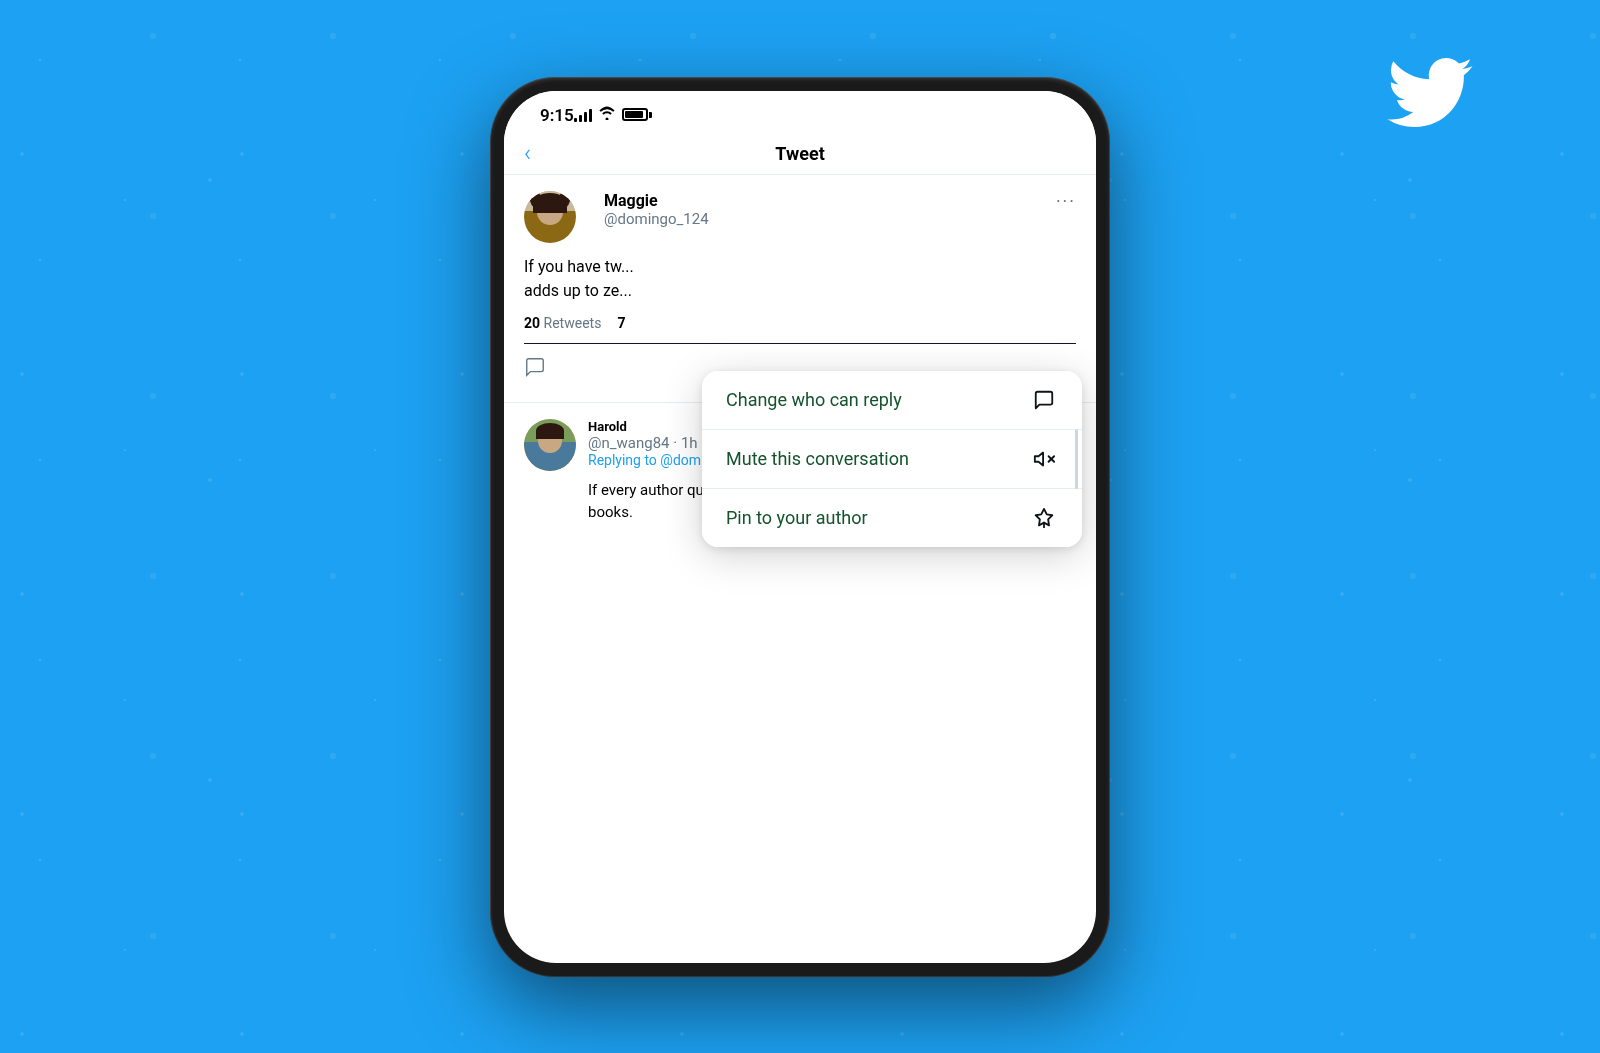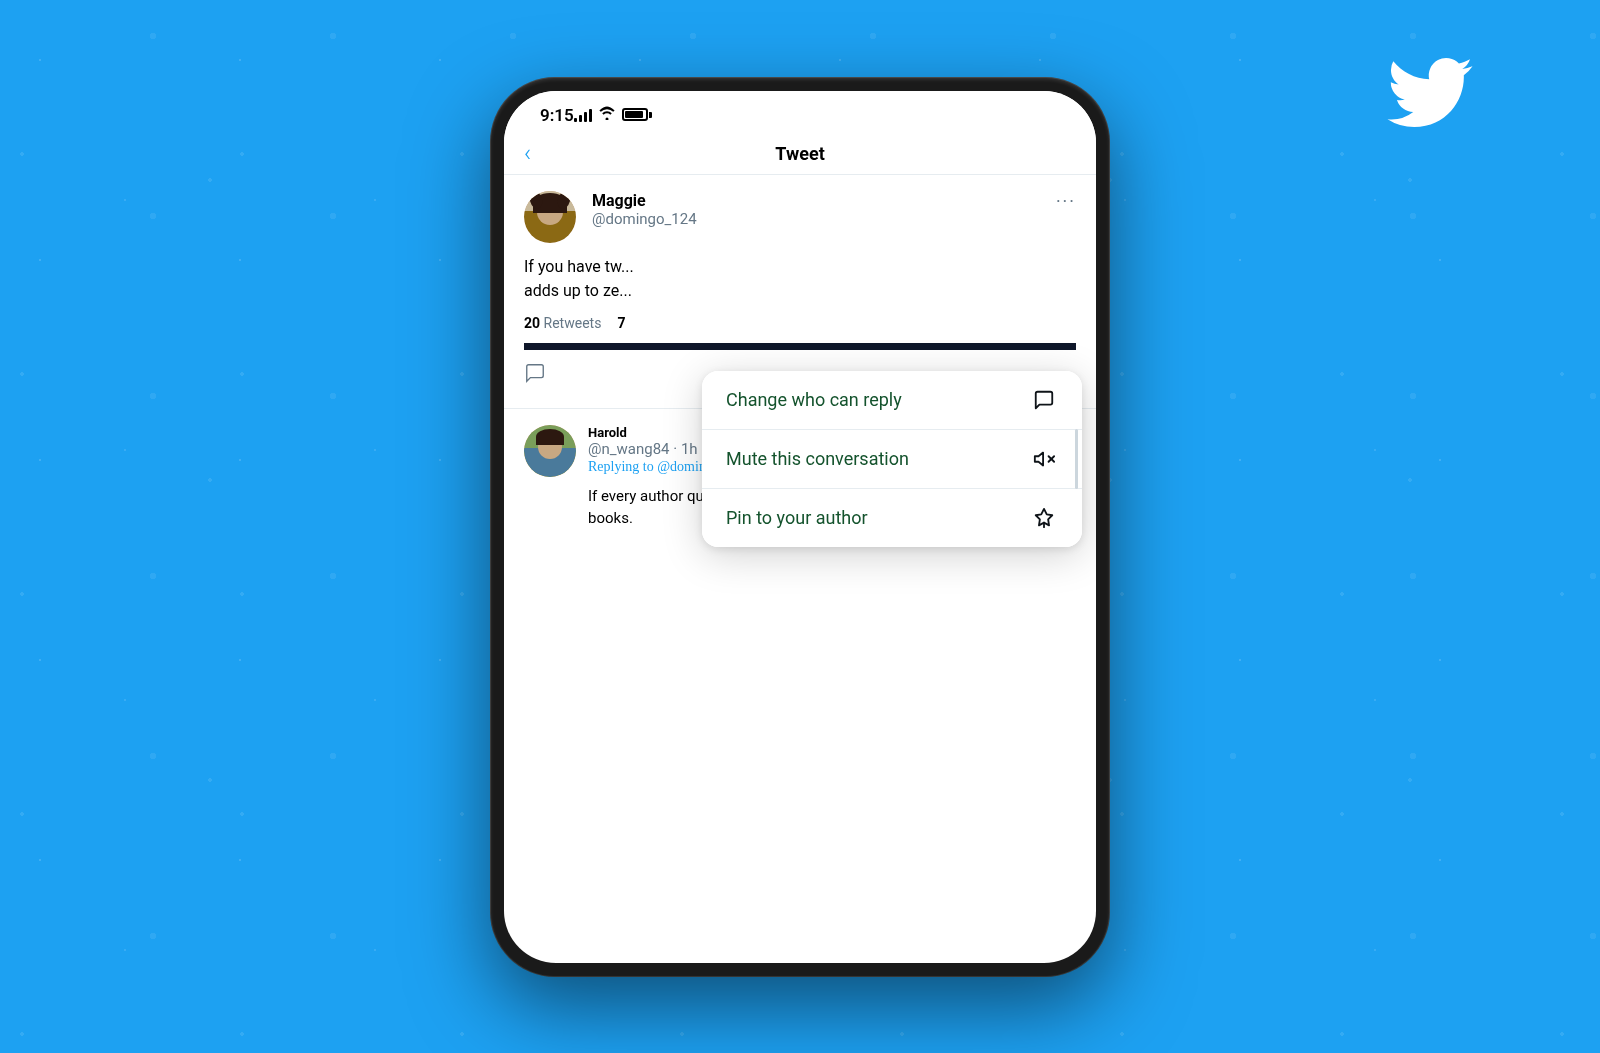--- a/index.html
+++ b/index.html
@@ -178,21 +178,21 @@
     
     .tweet-area {
       background: white;
       padding: 16px 20px;
       position: relative;
     }
 
     .tweet-header {
       display: flex;
       align-items: flex-start;
-      gap: 16px;
+      gap: 28px;
       margin-bottom: 12px;
     }
 
     .avatar {
       width: 52px;
       height: 52px;
       border-radius: 50%;
       overflow: hidden;
       flex-shrink: 0;
       background: #c8a882;
@@ -232,21 +232,21 @@
       color: #657786;
       margin-bottom: 12px;
       padding-bottom: 12px;
       border-bottom: 1px solid #e6ecf0;
     }
 
     .tweet-stats {
       display: flex;
       gap: 16px;
       padding-bottom: 12px;
-      border-bottom: 7px solid #0f172a;
+      border-bottom: 1px solid #0f172a;
       margin-bottom: 12px;
     }
 
     .stat {
       font-size: 14px;
       color: #657786;
     }
 
     .stat strong {
       color: #000;
@@ -286,21 +286,20 @@
       font-size: 13px;
     }
 
     .replying-to {
       font-size: 14px;
       color: #657786;
     }
 
     .replying-to span {
       color: #1da1f2;
-      font-family: Liberation Serif, serif;
     }
 
     .reply-text {
       font-size: 15px;
       color: #000;
       line-height: 1.5;
       padding-left: 64px;
     }
 
     

